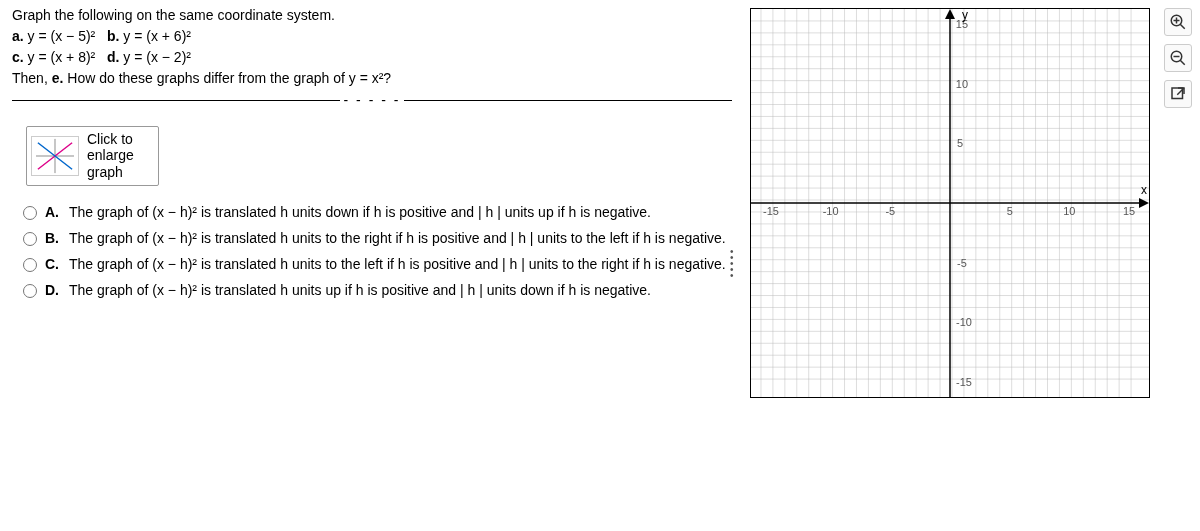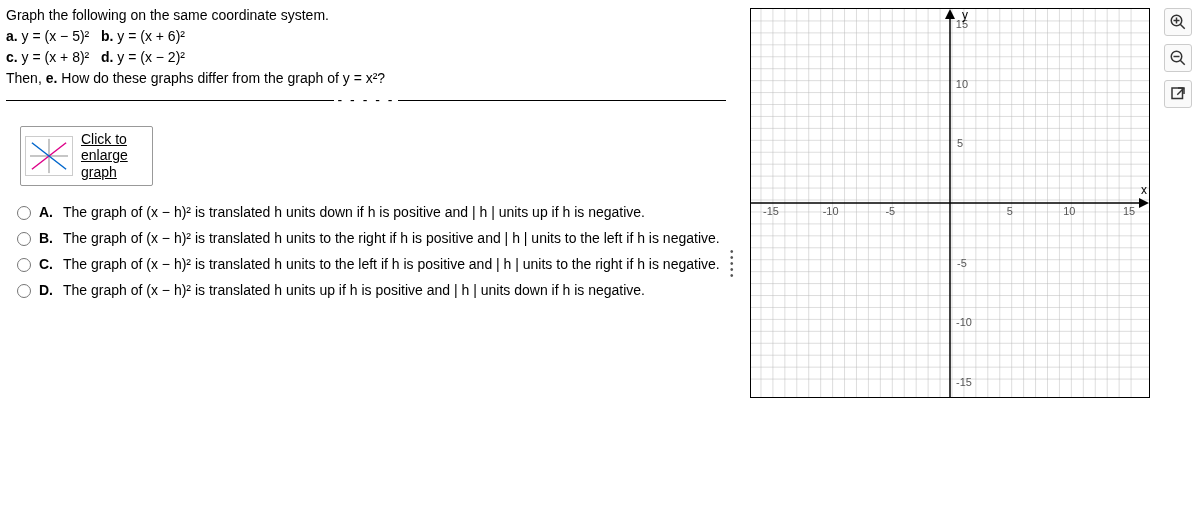--- a/index.html
+++ b/index.html
@@ -9,21 +9,21 @@
     font-family: Arial, Helvetica, sans-serif;
     font-size: 14px;
     color: #000;
     width: 1200px;
     height: 531px;
     position: relative;
     background: #fff;
   }
   .left-col {
     position: absolute;
-    left: 6px;
+    left: 12px;
     top: 6px;
     width: 720px;
   }
   .prompt-line { margin-bottom: 2px; line-height: 1.35; }
   .sep-line {
     width: 100%;
     text-align: center;
     margin: 4px 0 12px 0;
     position: relative;
   }
@@ -46,21 +46,20 @@
     letter-spacing: 2px;
   }
   .bold { font-weight: bold; }
   .graph-tool {
     display: inline-flex;
     align-items: center;
     border: 1px solid #999;
     padding: 4px 24px 4px 4px;
     margin: 6px 0 18px 14px;
     border-radius: 2px;
-    text-decoration: underline;
   }
   .graph-thumb {
     width: 48px;
     height: 40px;
     border: 1px solid #ccc;
     margin-right: 8px;
     position: relative;
     background: #fff;
   }
   .graph-thumb svg { width: 100%; height: 100%; }

